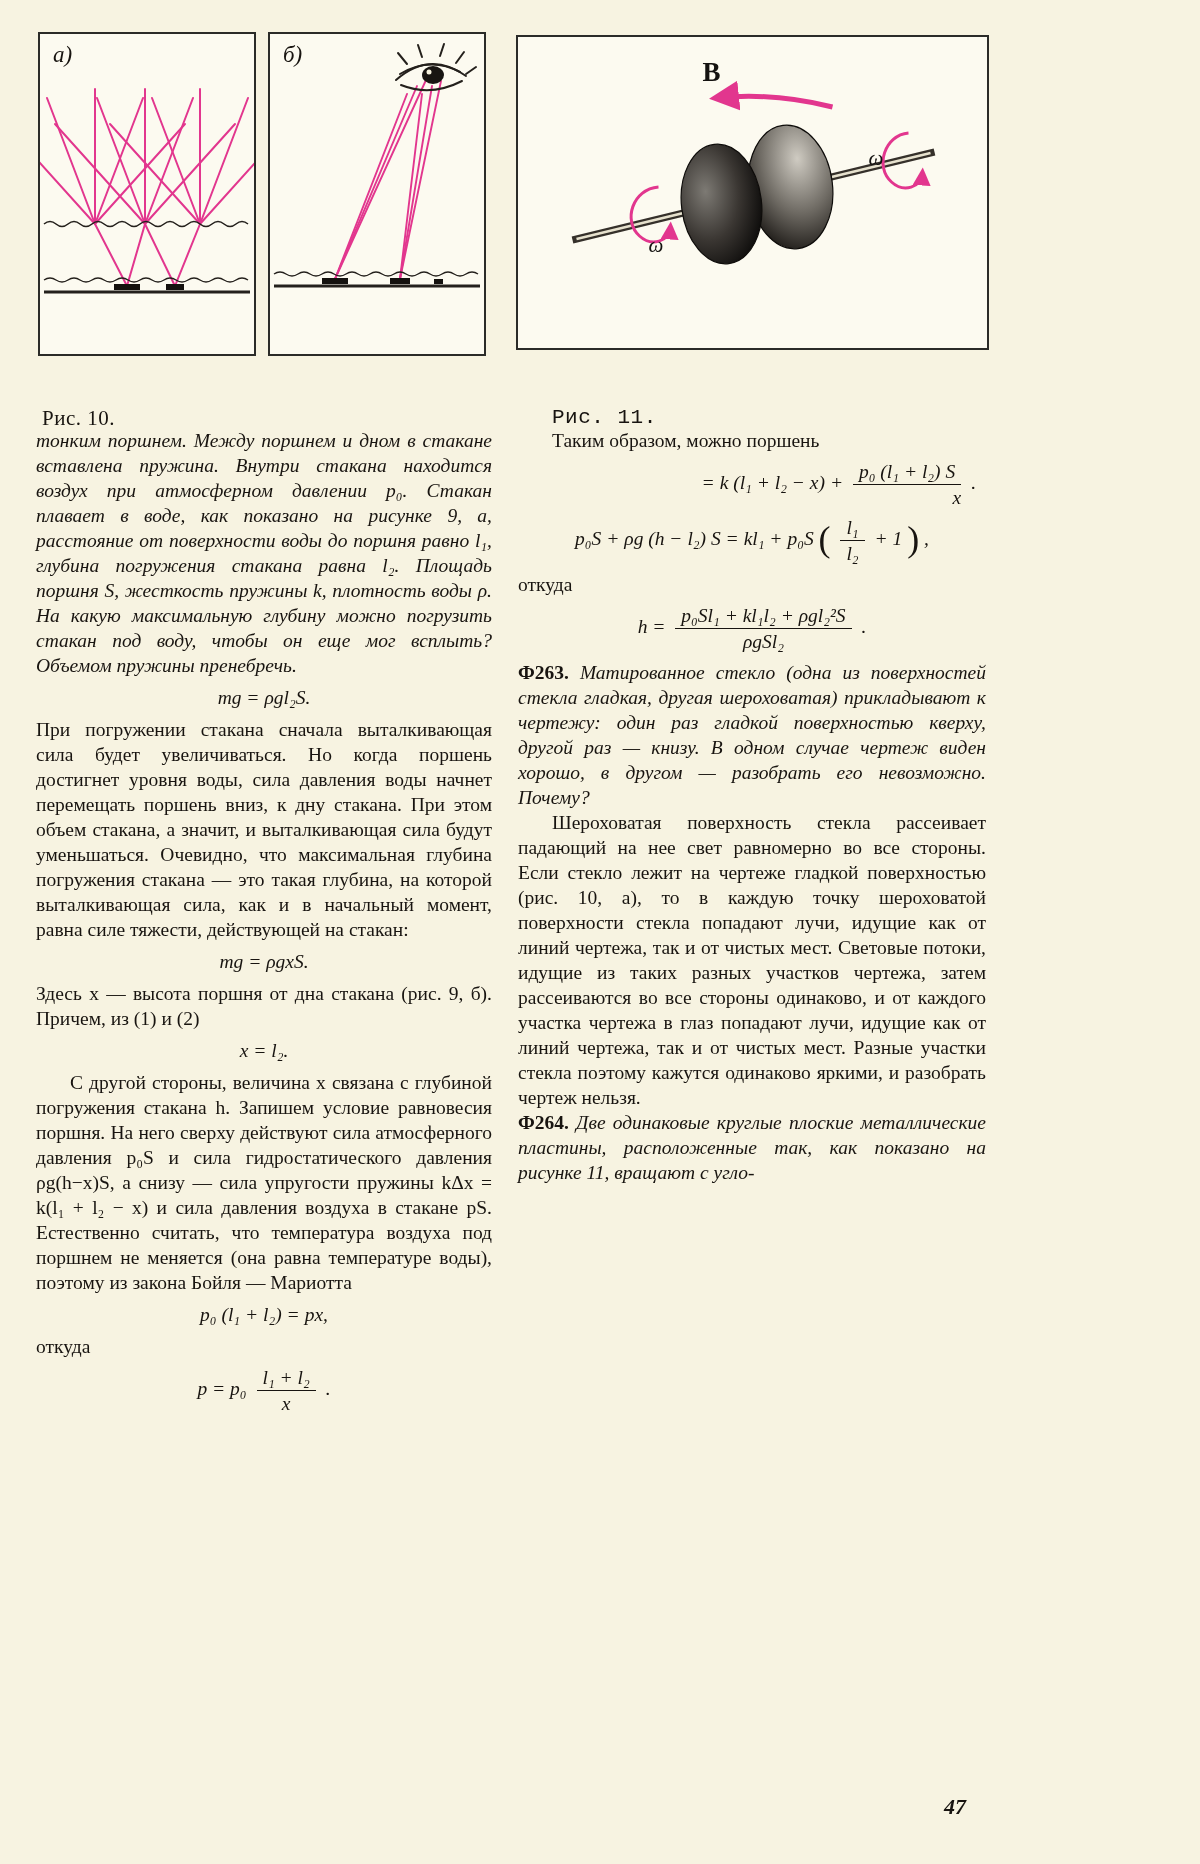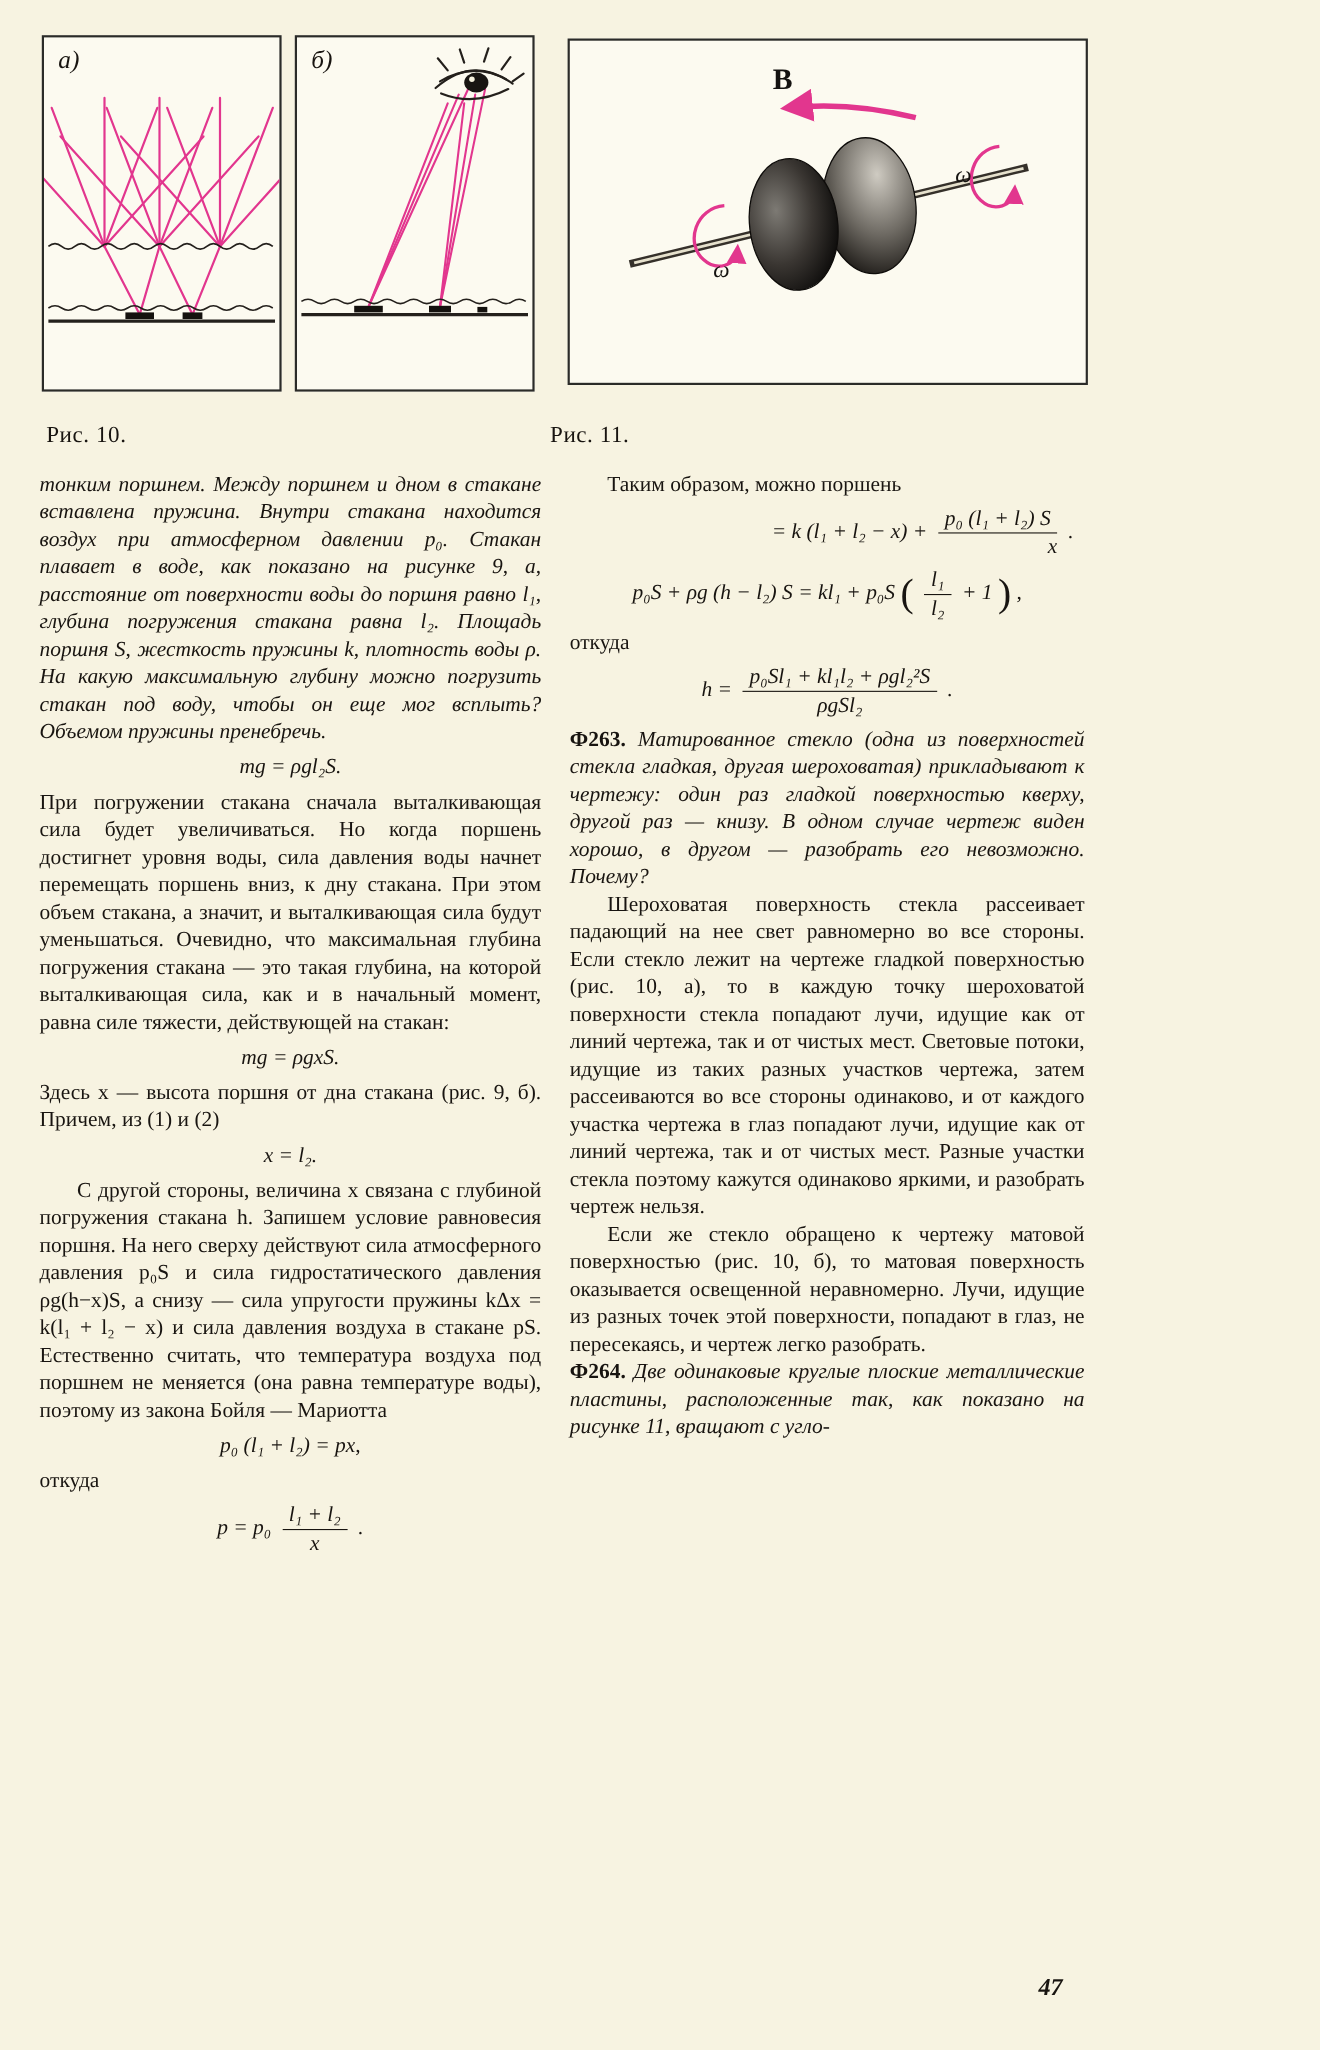--- a/index.html
+++ b/index.html
@@ -15,21 +15,21 @@
   .fig-box{
     position:absolute;
     background:#fcfaf0;
     border:2px solid #2b2b28;
   }
   .fig-box svg{position:absolute;left:0;top:0;width:100%;height:100%;}
   .fig-sublabel{
     position:absolute;top:8px;left:13px;
     font-style:italic;font-size:23px;z-index:2;
   }
-  .caption{position:absolute;font-size:21px;letter-spacing:.5px;}
+  .caption{position:absolute;font-size:21px;letter-spacing:.5px;margin-top:23px;}
   .col{
     position:absolute;top:428px;
     font-size:19.5px;line-height:25px;
     text-align:justify;
   }
   #colL{left:36px;width:456px;}
   #colR{left:518px;width:468px;}
   .col p{margin:0;text-indent:34px;}
   .col p.noindent{text-indent:0;}
   .problem{font-style:italic;}
@@ -165,21 +165,21 @@
       <path d="M314,70 Q254,55 198,61" fill="none" stroke="#e2368e" stroke-width="5" marker-end="url(#ah)"></path>
       <text class="blabel" x="184" y="44">B</text>
       <path d="M140,150 C114,152 104,184 121,199 C133,210 151,205 152,189" fill="none" stroke="#e2368e" stroke-width="3" marker-end="url(#ah)"></path>
       <text class="omega" x="130" y="215">ω</text>
       <path d="M390,96 C366,98 356,130 373,145 C385,156 403,151 404,135" fill="none" stroke="#e2368e" stroke-width="3" marker-end="url(#ah)"></path>
       <text class="omega" x="350" y="128">ω</text>
     </svg>
   </div>
 
   <div class="caption" style="left:42px;top:383px;">Рис. 10.</div>
-  <div class="caption" style="left:500px;top:383px;">Рис. 11.</div>
+  <div class="caption" style="left:552px;top:383px;font-family:Liberation Mono, monospace;">Рис. 11.</div>
 
   <div class="col" id="colL">
     <p class="problem noindent">тонким поршнем. Между поршнем и дном в стакане вставлена пружина. Внутри стакана находится воздух при атмосферном давлении p₀. Стакан плавает в воде, как показано на рисунке 9, а, расстояние от поверхности воды до поршня равно l₁, глубина погружения стакана равна l₂. Площадь поршня S, жесткость пружины k, плотность воды ρ. На какую максимальную глубину можно погрузить стакан под воду, чтобы он еще мог всплыть? Объемом пружины пренебречь.</p>
     <div class="formula">mg = ρgl₂S.</div>
     <p class="noindent">При погружении стакана сначала выталкивающая сила будет увеличиваться. Но когда поршень достигнет уровня воды, сила давления воды начнет перемещать поршень вниз, к дну стакана. При этом объем стакана, а значит, и выталкивающая сила будут уменьшаться. Очевидно, что максимальная глубина погружения стакана — это такая глубина, на которой выталкивающая сила, как и в начальный момент, равна силе тяжести, действующей на стакан:</p>
     <div class="formula">mg = ρgxS.</div>
     <p class="noindent">Здесь x — высота поршня от дна стакана (рис. 9, б). Причем, из (1) и (2)</p>
     <div class="formula">x = l₂.</div>
     <p>С другой стороны, величина x связана с глубиной погружения стакана h. Запишем условие равновесия поршня. На него сверху действуют сила атмосферного давления p₀S и сила гидростатического давления ρg(h−x)S, а снизу — сила упругости пружины kΔx = k(l₁ + l₂ − x) и сила давления воздуха в стакане pS. Естественно считать, что температура воздуха под поршнем не меняется (она равна температуре воды), поэтому из закона Бойля — Мариотта</p>
     <div class="formula">p₀ (l₁ + l₂) = px,</div>
@@ -219,19 +219,18 @@
     <div class="formula">
       <span>h =</span>
       <span class="frac">
         <span class="num">p₀Sl₁ + kl₁l₂ + ρgl₂²S</span>
         <span class="den">ρgSl₂</span>
       </span>
       <span>.</span>
     </div>
     <p class="noindent mt12"><span class="flabel">Ф263.</span><span class="ptext"> Матированное стекло (одна из поверхностей стекла гладкая, другая шероховатая) прикладывают к чертежу: один раз гладкой поверхностью кверху, другой раз — книзу. В одном случае чертеж виден хорошо, в другом — разобрать его невозможно. Почему?</span></p>
     <p class="mt12">Шероховатая поверхность стекла рассеивает падающий на нее свет равномерно во все стороны. Если стекло лежит на чертеже гладкой поверхностью (рис. 10, а), то в каждую точку шероховатой поверхности стекла попадают лучи, идущие как от линий чертежа, так и от чистых мест. Световые потоки, идущие из таких разных участков чертежа, затем рассеиваются во все стороны одинаково, и от каждого участка чертежа в глаз попадают лучи, идущие как от линий чертежа, так и от чистых мест. Разные участки стекла поэтому кажутся одинаково яркими, и разобрать чертеж нельзя.</p>
-    <p>Если же стекло  обращено  к чертежу матовой поверхностью (рис. 10, б), то матовая поверхность оказывается освещенной неравномерно. Лучи, идущие из разных точек этой поверхности, попадают в глаз, не пересекаясь, и чертеж легко разобрать.</p>
     <p class="noindent mt16"><span class="flabel">Ф264.</span><span class="ptext"> Две одинаковые круглые плоские металлические пластины, расположенные так, как показано на рисунке 11, вращают с угло-</span></p>
   </div>
 
   <div class="page-number">47</div>
 
 </div>
 
 </body></html>

